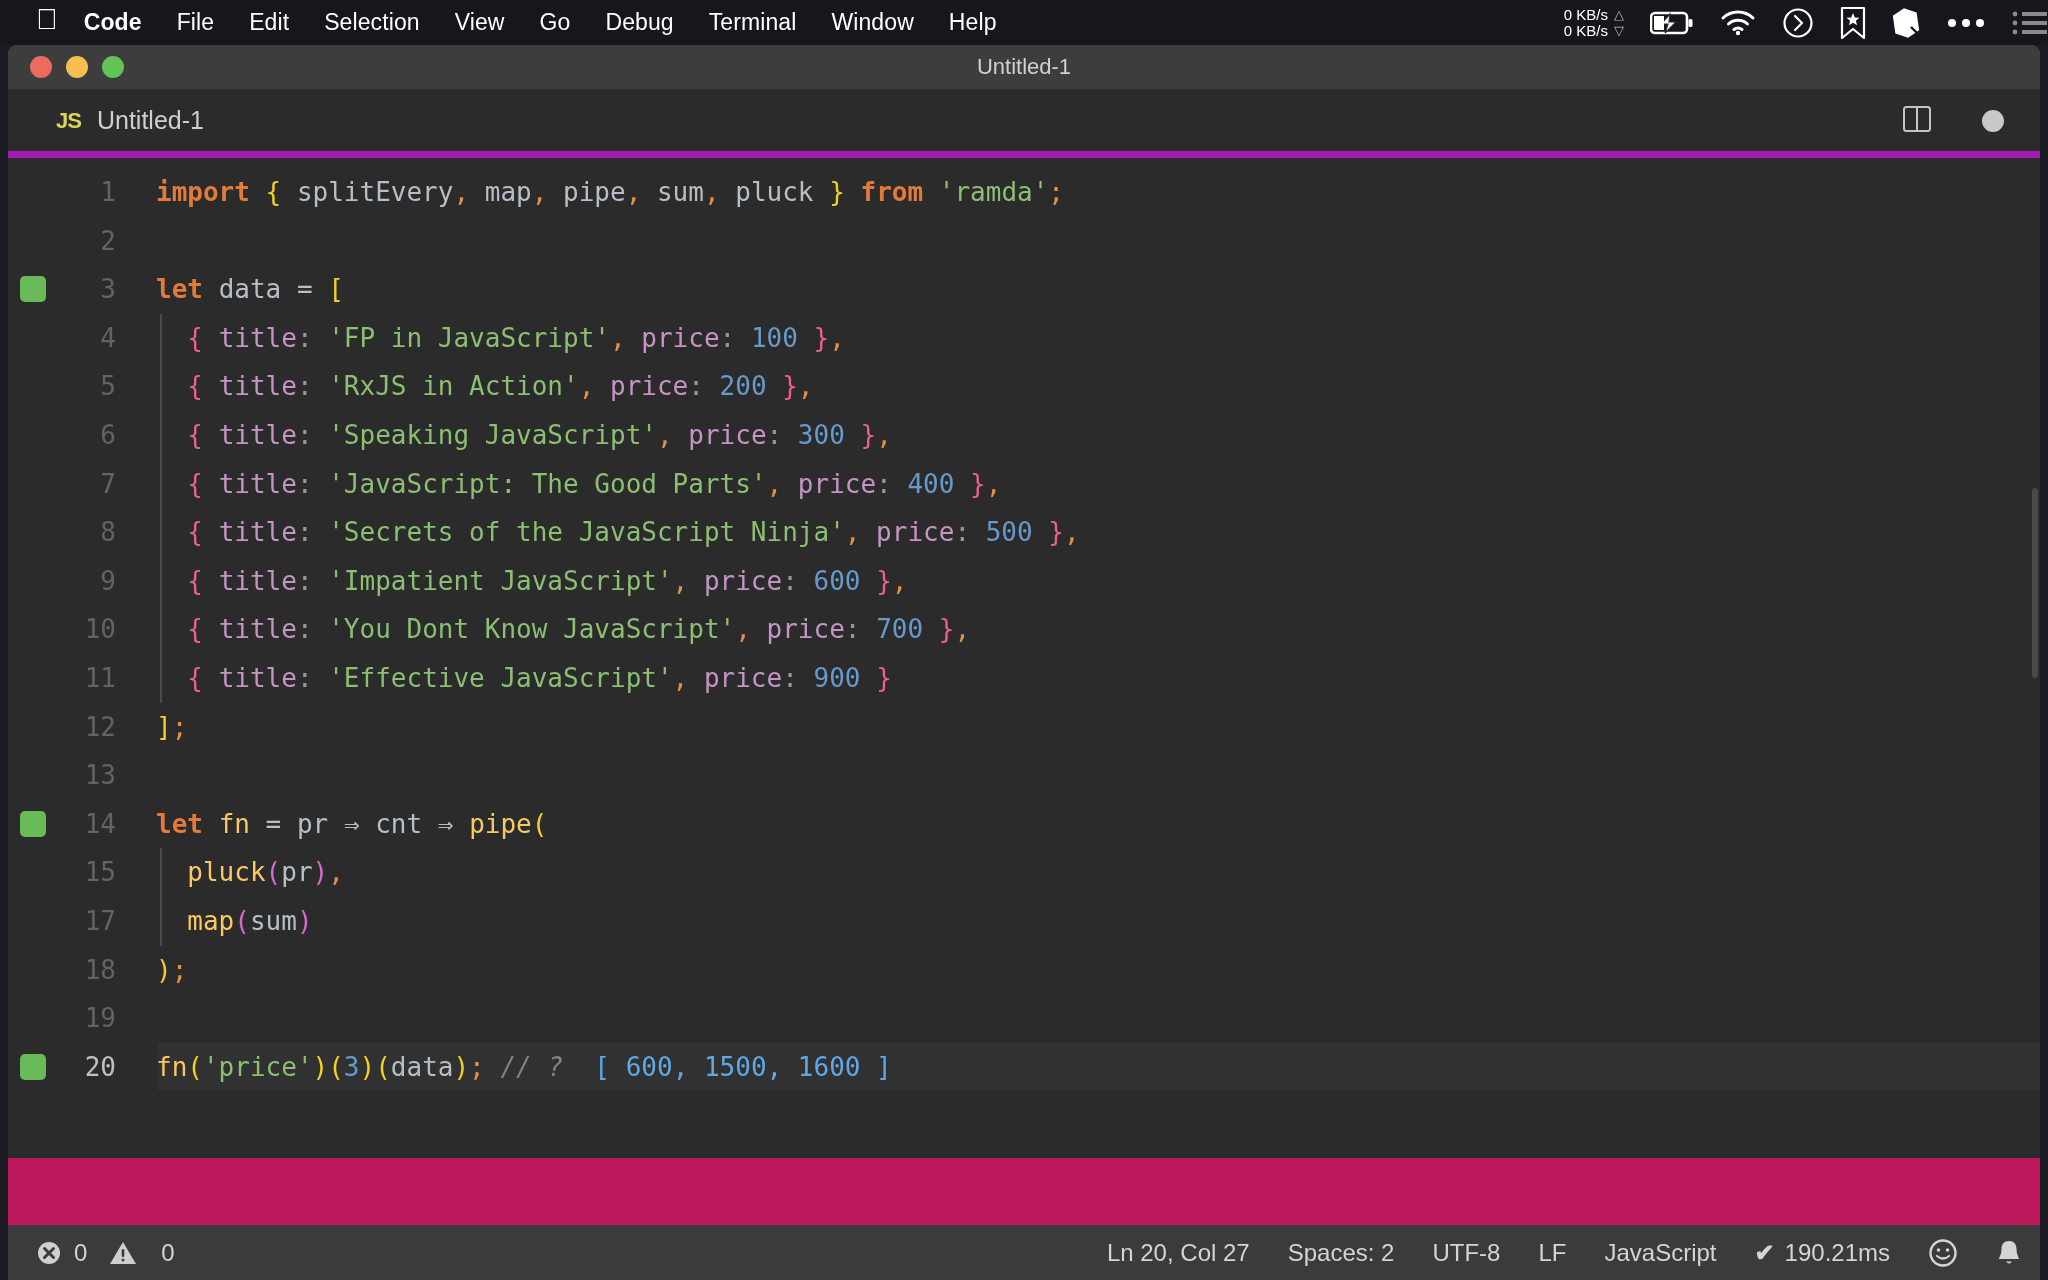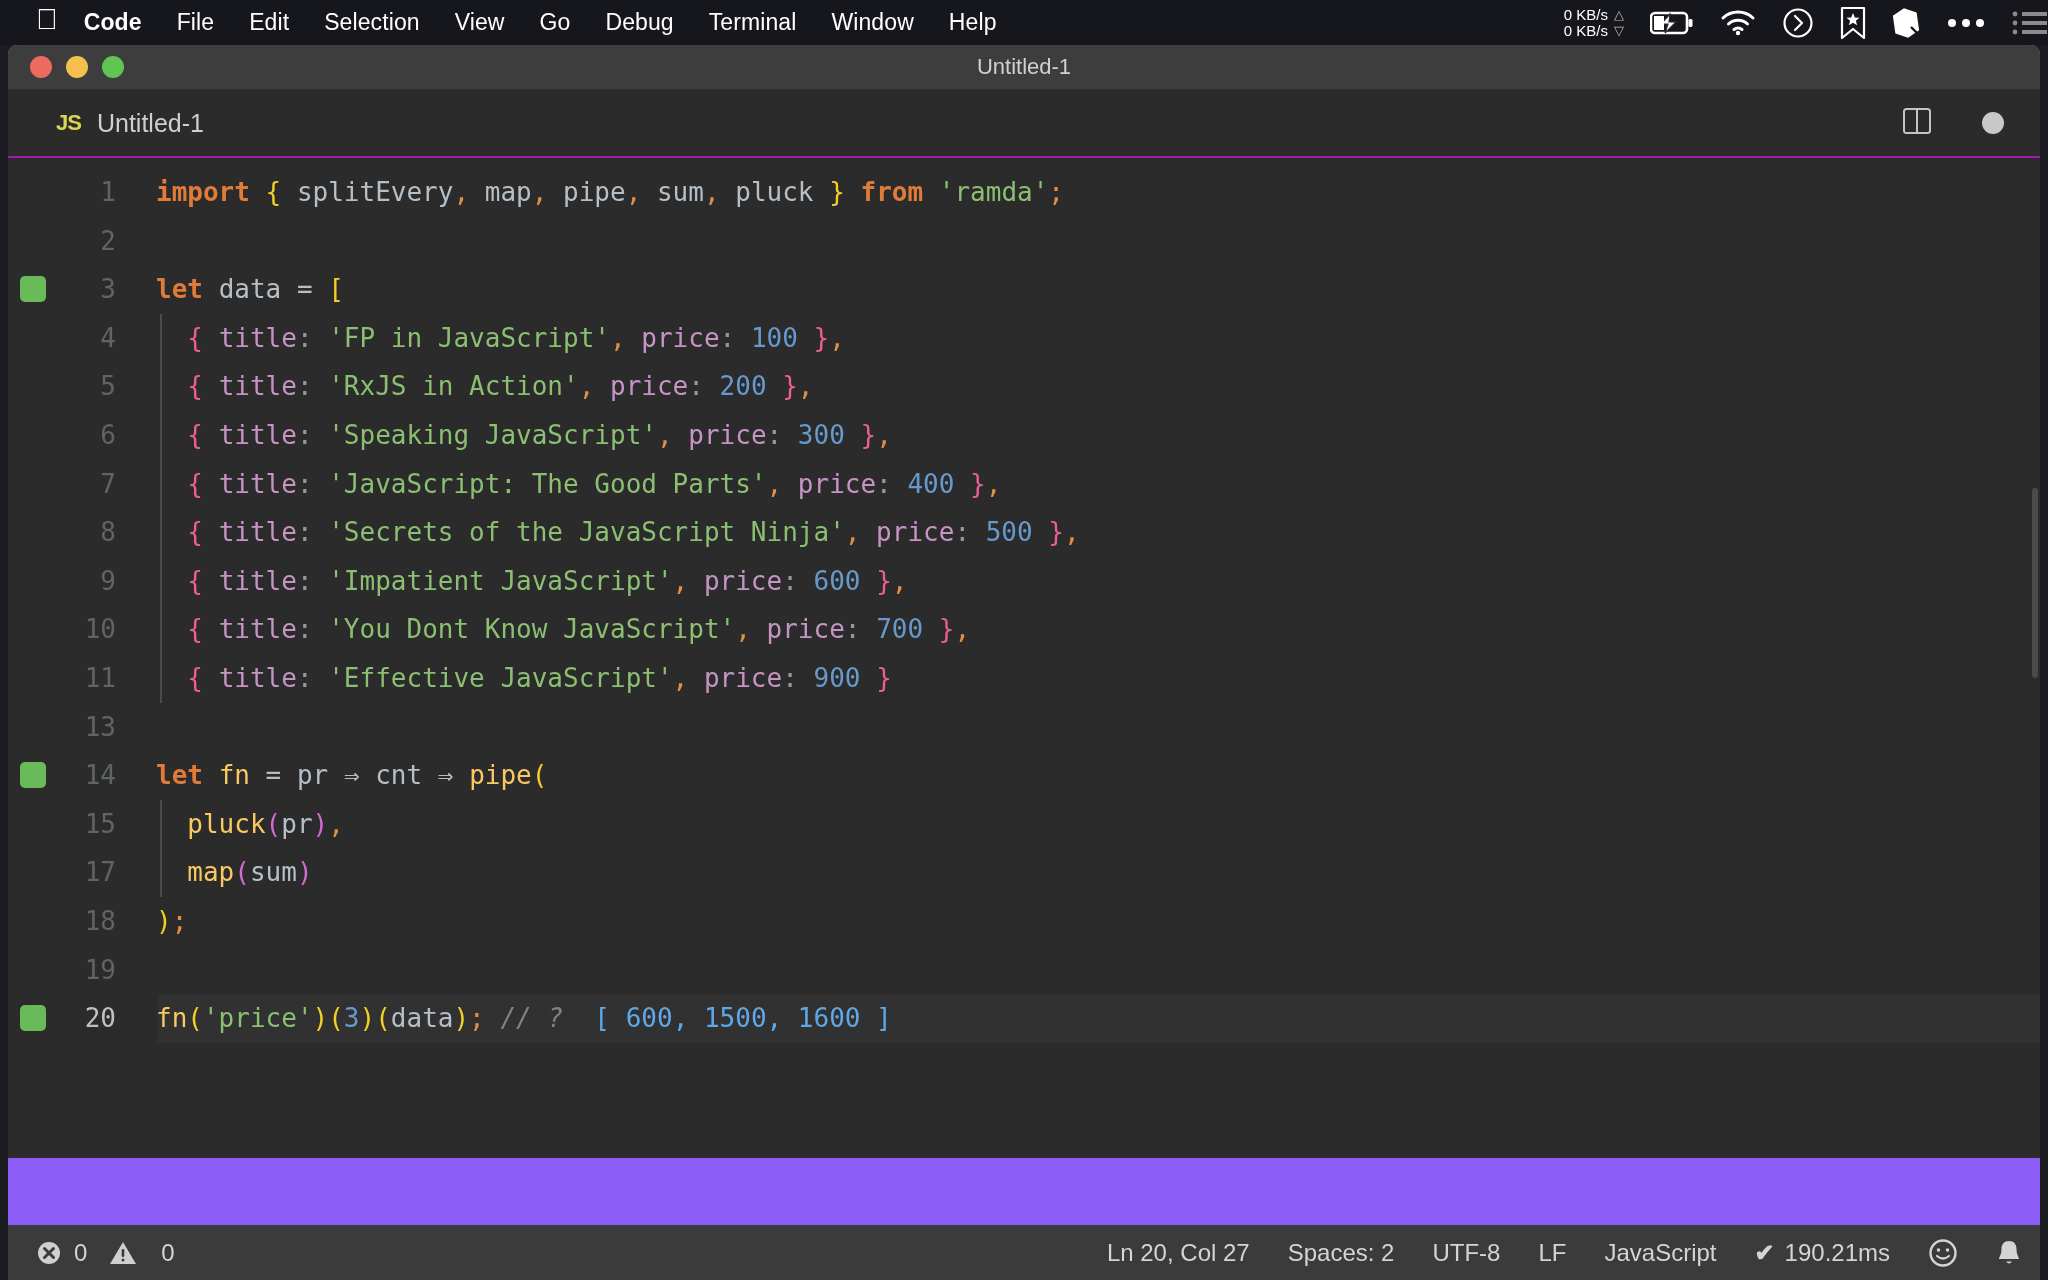--- a/index.html
+++ b/index.html
@@ -34,21 +34,21 @@
     display:flex; align-items:center; font-size:15px; line-height:16px;
     font-family:"Liberation Sans", sans-serif;
   }
   .netspeed .rows{ text-align:right; }
   .netspeed .arrows{ margin-left:6px; font-size:13px; line-height:16px; color:#bdbdbd; }
 
   
   .window{
     position:absolute; top:45px; left:8px;
     width:2032px; height:1235px;
-    background:#8b5cf6;
+    background:#be185d;
     border-radius:9px 9px 0 0;
     overflow:hidden;
   }
 
   
   .titlebar{
     position:relative; height:45px; background:#3d3d3d;
     border-bottom:1px solid #2e2e2e;
     display:flex; align-items:center;
   }
@@ -59,21 +59,21 @@
   .light.green{ background:#61c554; }
   .win-title{
     position:absolute; left:0; right:0; text-align:center;
     font-size:22px; color:#d0d0d0;
   }
 
   
   .tabbar{
     height:68px; background:#2b2b2b;
     display:flex; align-items:stretch;
-    border-bottom:2px solid #a21caf;
+    border-bottom:7px solid #a21caf;
   }
   .tab{
     display:flex; align-items:center; padding:0 26px 0 48px;
     background:#2b2b2b; min-width:330px;
   }
   .js-badge{
     font-family:"Liberation Sans", sans-serif;
     font-weight:bold; font-size:22px; color:#dbd553;
     margin-right:16px; letter-spacing:-1px;
   }
@@ -282,20 +282,21 @@
         <div class="line"><div class="lnum">2</div><div class="code"></div></div>
         <div class="line"><div class="gutter-mark"></div><div class="lnum">3</div><div class="code"><span class="kw">let</span><span class="ident"> </span><span class="ident">data</span><span class="ident"> </span><span class="eq">=</span><span class="ident"> </span><span class="brace-y">[</span></div></div>
         <div class="line"><div class="indent-guide"></div><div class="lnum">4</div><div class="code"><span class="ident">  </span><span class="brace-p">{</span><span class="ident"> </span><span class="prop">title</span><span class="colon">:</span><span class="ident"> </span><span class="str">'FP in JavaScript'</span><span class="punc">,</span><span class="ident"> </span><span class="prop">price</span><span class="colon">:</span><span class="ident"> </span><span class="num">100</span><span class="ident"> </span><span class="brace-p">}</span><span class="punc">,</span></div></div>
         <div class="line"><div class="indent-guide"></div><div class="lnum">5</div><div class="code"><span class="ident">  </span><span class="brace-p">{</span><span class="ident"> </span><span class="prop">title</span><span class="colon">:</span><span class="ident"> </span><span class="str">'RxJS in Action'</span><span class="punc">,</span><span class="ident"> </span><span class="prop">price</span><span class="colon">:</span><span class="ident"> </span><span class="num">200</span><span class="ident"> </span><span class="brace-p">}</span><span class="punc">,</span></div></div>
         <div class="line"><div class="indent-guide"></div><div class="lnum">6</div><div class="code"><span class="ident">  </span><span class="brace-p">{</span><span class="ident"> </span><span class="prop">title</span><span class="colon">:</span><span class="ident"> </span><span class="str">'Speaking JavaScript'</span><span class="punc">,</span><span class="ident"> </span><span class="prop">price</span><span class="colon">:</span><span class="ident"> </span><span class="num">300</span><span class="ident"> </span><span class="brace-p">}</span><span class="punc">,</span></div></div>
         <div class="line"><div class="indent-guide"></div><div class="lnum">7</div><div class="code"><span class="ident">  </span><span class="brace-p">{</span><span class="ident"> </span><span class="prop">title</span><span class="colon">:</span><span class="ident"> </span><span class="str">'JavaScript: The Good Parts'</span><span class="punc">,</span><span class="ident"> </span><span class="prop">price</span><span class="colon">:</span><span class="ident"> </span><span class="num">400</span><span class="ident"> </span><span class="brace-p">}</span><span class="punc">,</span></div></div>
         <div class="line"><div class="indent-guide"></div><div class="lnum">8</div><div class="code"><span class="ident">  </span><span class="brace-p">{</span><span class="ident"> </span><span class="prop">title</span><span class="colon">:</span><span class="ident"> </span><span class="str">'Secrets of the JavaScript Ninja'</span><span class="punc">,</span><span class="ident"> </span><span class="prop">price</span><span class="colon">:</span><span class="ident"> </span><span class="num">500</span><span class="ident"> </span><span class="brace-p">}</span><span class="punc">,</span></div></div>
         <div class="line"><div class="indent-guide"></div><div class="lnum">9</div><div class="code"><span class="ident">  </span><span class="brace-p">{</span><span class="ident"> </span><span class="prop">title</span><span class="colon">:</span><span class="ident"> </span><span class="str">'Impatient JavaScript'</span><span class="punc">,</span><span class="ident"> </span><span class="prop">price</span><span class="colon">:</span><span class="ident"> </span><span class="num">600</span><span class="ident"> </span><span class="brace-p">}</span><span class="punc">,</span></div></div>
         <div class="line"><div class="indent-guide"></div><div class="lnum">10</div><div class="code"><span class="ident">  </span><span class="brace-p">{</span><span class="ident"> </span><span class="prop">title</span><span class="colon">:</span><span class="ident"> </span><span class="str">'You Dont Know JavaScript'</span><span class="punc">,</span><span class="ident"> </span><span class="prop">price</span><span class="colon">:</span><span class="ident"> </span><span class="num">700</span><span class="ident"> </span><span class="brace-p">}</span><span class="punc">,</span></div></div>
         <div class="line"><div class="indent-guide"></div><div class="lnum">11</div><div class="code"><span class="ident">  </span><span class="brace-p">{</span><span class="ident"> </span><span class="prop">title</span><span class="colon">:</span><span class="ident"> </span><span class="str">'Effective JavaScript'</span><span class="punc">,</span><span class="ident"> </span><span class="prop">price</span><span class="colon">:</span><span class="ident"> </span><span class="num">900</span><span class="ident"> </span><span class="brace-p">}</span></div></div>
+        <div class="line"><div class="lnum">12</div><div class="code"><span class="brace-y">]</span><span class="punc">;</span></div></div>
         <div class="line"><div class="lnum">13</div><div class="code"></div></div>
         <div class="line"><div class="gutter-mark"></div><div class="lnum">14</div><div class="code"><span class="kw">let</span><span class="ident"> </span><span class="fnname">fn</span><span class="ident"> </span><span class="eq">=</span><span class="ident"> </span><span class="ident">pr</span><span class="ident"> </span><span class="arrow">⇒</span><span class="ident"> </span><span class="ident">cnt</span><span class="ident"> </span><span class="arrow">⇒</span><span class="ident"> </span><span class="fnname">pipe</span><span class="brace-y">(</span></div></div>
         <div class="line"><div class="indent-guide"></div><div class="lnum">15</div><div class="code"><span class="ident">  </span><span class="fnname">pluck</span><span class="brace-m">(</span><span class="ident">pr</span><span class="brace-m">)</span><span class="punc">,</span></div></div>
         <div class="line"><div class="indent-guide"></div><div class="lnum">17</div><div class="code"><span class="ident">  </span><span class="fnname">map</span><span class="brace-m">(</span><span class="ident">sum</span><span class="brace-m">)</span></div></div>
         <div class="line"><div class="lnum">18</div><div class="code"><span class="brace-y">)</span><span class="punc">;</span></div></div>
         <div class="line"><div class="lnum">19</div><div class="code"></div></div>
         <div class="line current"><div class="gutter-mark"></div><div class="lnum">20</div><div class="code"><span class="fnname">fn</span><span class="brace-y">(</span><span class="str">'price'</span><span class="brace-y">)</span><span class="brace-y">(</span><span class="num">3</span><span class="brace-y">)</span><span class="brace-y">(</span><span class="ident">data</span><span class="brace-y">)</span><span class="punc">;</span><span class="ident"> </span><span class="comment">// ?</span><span class="ident">  </span><span class="result">[ 600, 1500, 1600 ]</span></div></div>
       </div>
     <div class="scroll-sliver"></div>
   </div>

